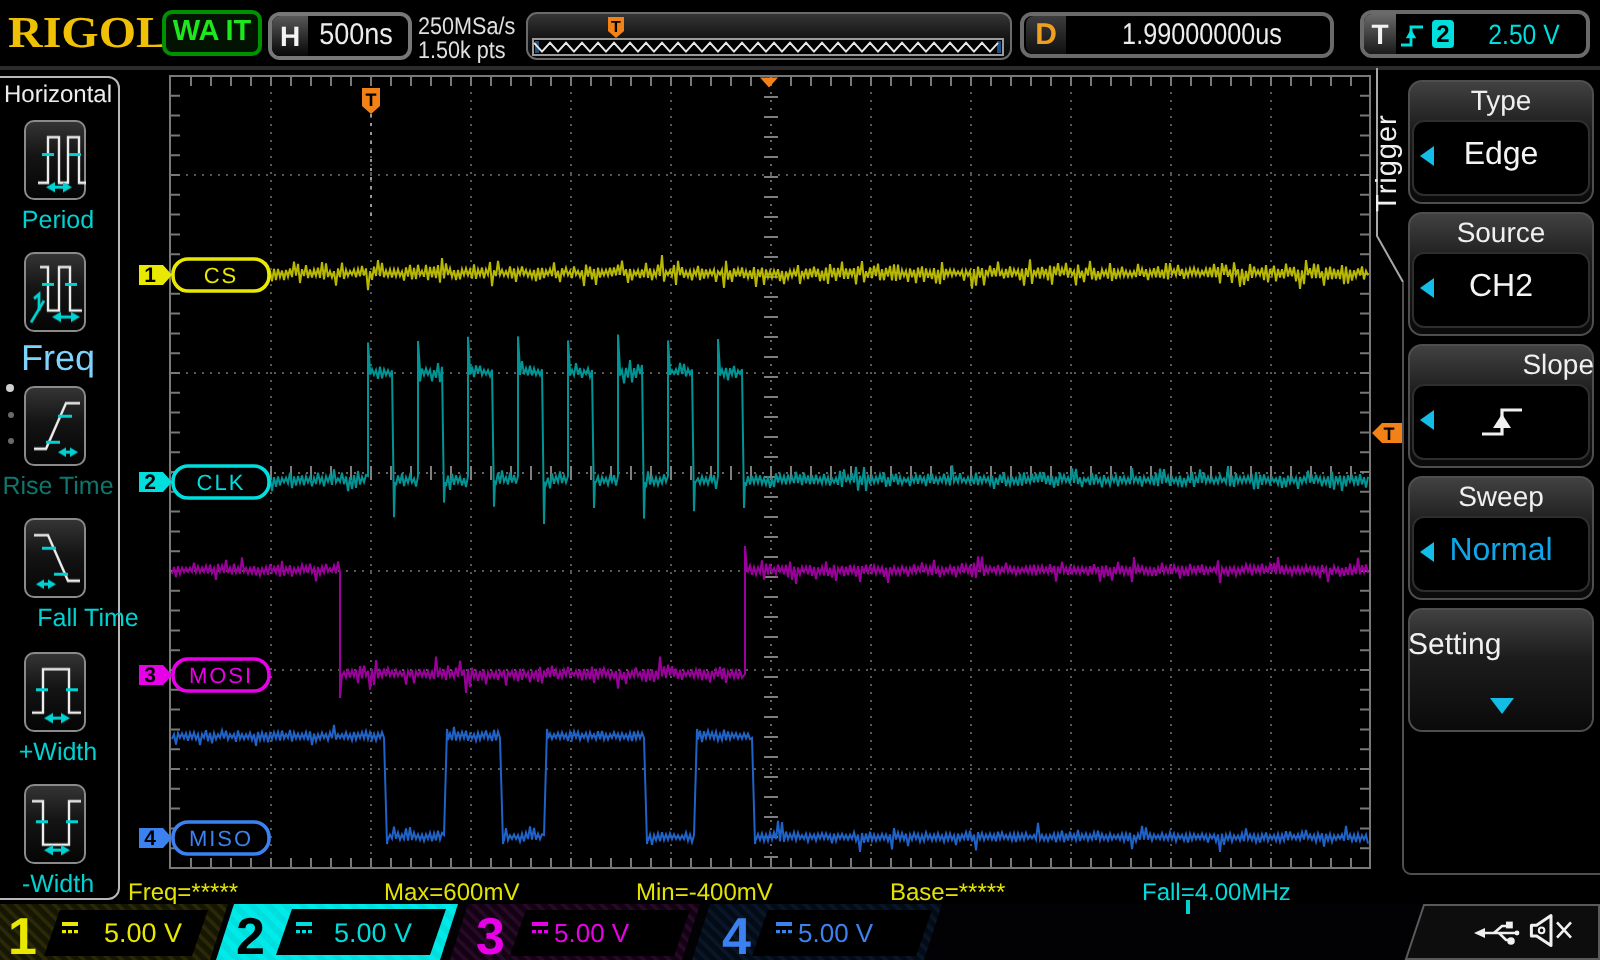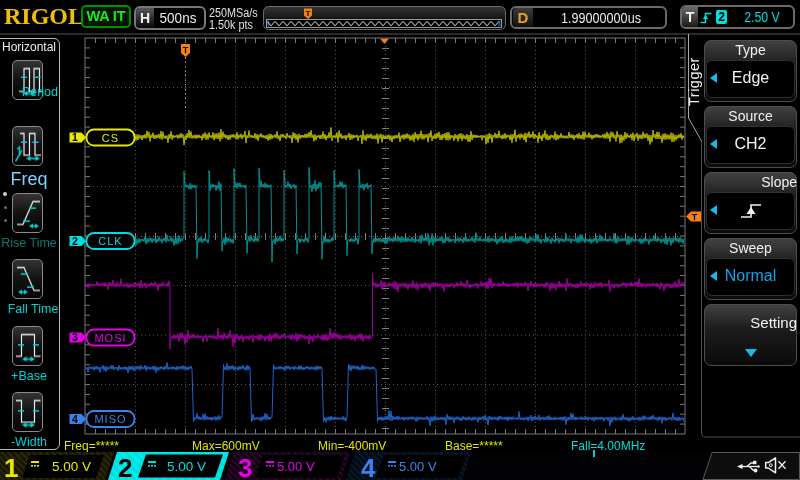--- a/index.html
+++ b/index.html
@@ -100,21 +100,21 @@
 <div class="abs" style="left:12px;top:60px;width:31px;height:40px;
  border:1px solid #8a8a8a;border-radius:5px;background:linear-gradient(180deg,#343434,#141414 45%,#050505)">
 <svg width="30" height="38" viewBox="0 0 30 35" preserveAspectRatio="none" style="position:absolute;left:0;top:0">
       <path d="M6,28h5V7h5.5v21h4.5V7h5.5v21h4" stroke="#ececec" stroke-width="1.2" fill="none"></path>
 <path d="M8,15h6M21.5,15h6" stroke="#00d2d2" stroke-width="1.4" fill="none"></path>
 <path d="M12,30h9" stroke="#00d2d2" stroke-width="1.4" fill="none"></path>
       <path d="M14.5,27.6l-4.5,2.4l4.5,2.4z" fill="#00d2d2"></path>
       <path d="M18.5,27.6l4.5,2.4l-4.5,2.4z" fill="#00d2d2"></path>
     </svg>
   </div>
-<div class="abs" style="left:0;top:85px;width:58px;height:13px;color:#00d2d2;font-size:12.5px;text-align:right">Period</div>
+<div class="abs" style="left:0;top:103px;width:58px;height:13px;color:#00d2d2;font-size:12.5px;text-align:center">Period</div>
 <div class="abs" style="left:12px;top:126px;width:31px;height:40px;
  border:1px solid #8a8a8a;border-radius:5px;background:linear-gradient(180deg,#343434,#141414 45%,#050505)">
 <svg width="30" height="38" viewBox="0 0 30 35" preserveAspectRatio="none" style="position:absolute;left:0;top:0">
       <path d="M7,6h4v20h5.5V6h5.5v20h6" stroke="#ececec" stroke-width="1.2" fill="none"></path>
 <path d="M8,14h6M19.5,14h6" stroke="#00d2d2" stroke-width="1.4" fill="none"></path>
 <path d="M4,20.5l2.5,-2v7.5" stroke="#00d2d2" stroke-width="1.4" fill="none"></path>
       <path d="M2.5,31.5l6.5,-10" stroke="#00d2d2" stroke-width="1.4" fill="none"></path>
 <path d="M15,29h10" stroke="#00d2d2" stroke-width="1.4" fill="none"></path>
       <path d="M17.5,26.6l-4.5,2.4l4.5,2.4z" fill="#00d2d2"></path>
       <path d="M22.5,26.6l4.5,2.4l-4.5,2.4z" fill="#00d2d2"></path>
@@ -135,32 +135,32 @@
 <div class="abs" style="left:12px;top:259px;width:31px;height:40px;
  border:1px solid #8a8a8a;border-radius:5px;background:linear-gradient(180deg,#343434,#141414 45%,#050505)">
 <svg width="30" height="38" viewBox="0 0 30 35" preserveAspectRatio="none" style="position:absolute;left:0;top:0">
       <path d="M4,7h7L21,28h6" stroke="#ececec" stroke-width="1.2" fill="none"></path>
 <path d="M8,13h7M14,25h7" stroke="#00d2d2" stroke-width="1.4" fill="none"></path>
 <path d="M7,29.5h6" stroke="#00d2d2" stroke-width="1.4" fill="none"></path>
       <path d="M9,27.3l-4,2.2l4,2.2z" fill="#00d2d2"></path>
       <path d="M11,27.3l4,2.2l-4,2.2z" fill="#00d2d2"></path>
     </svg>
   </div>
-<div class="abs" style="left:4px;top:302px;width:58px;height:13px;color:#00d2d2;font-size:12.5px;text-align:center">Fall Time</div>
+<div class="abs" style="left:15px;top:302px;width:58px;height:13px;color:#00d2d2;font-size:12.5px;text-align:center">Fall Time</div>
 <div class="abs" style="left:12px;top:326px;width:31px;height:40px;
  border:1px solid #8a8a8a;border-radius:5px;background:linear-gradient(180deg,#343434,#141414 45%,#050505)">
 <svg width="30" height="38" viewBox="0 0 30 35" preserveAspectRatio="none" style="position:absolute;left:0;top:0">
       <path d="M3,27h5.5V7h13v20h6" stroke="#ececec" stroke-width="1.2" fill="none"></path>
 <path d="M5,16.5h6M20,16.5h6" stroke="#00d2d2" stroke-width="1.4" fill="none"></path>
 <path d="M11,29.5h9" stroke="#00d2d2" stroke-width="1.4" fill="none"></path>
       <path d="M13.5,27.1l-4.5,2.4l4.5,2.4z" fill="#00d2d2"></path>
       <path d="M17.5,27.1l4.5,2.4l-4.5,2.4z" fill="#00d2d2"></path>
     </svg>
   </div>
-<div class="abs" style="left:0;top:369px;width:58px;height:13px;color:#00d2d2;font-size:12.5px;text-align:center">+Base</div>
+<div class="abs" style="left:0;top:369px;width:58px;height:13px;color:#00d2d2;font-size:12.5px;text-align:center">+Width</div>
 <div class="abs" style="left:12px;top:392px;width:31px;height:40px;
  border:1px solid #8a8a8a;border-radius:5px;background:linear-gradient(180deg,#343434,#141414 45%,#050505)">
 <svg width="30" height="38" viewBox="0 0 30 35" preserveAspectRatio="none" style="position:absolute;left:0;top:0">
       <path d="M3,7h5.5v20h13V7h6" stroke="#ececec" stroke-width="1.2" fill="none"></path>
 <path d="M5,16.5h6M20,16.5h6" stroke="#00d2d2" stroke-width="1.4" fill="none"></path>
 <path d="M11,29.5h9" stroke="#00d2d2" stroke-width="1.4" fill="none"></path>
       <path d="M13.5,27.1l-4.5,2.4l4.5,2.4z" fill="#00d2d2"></path>
       <path d="M17.5,27.1l4.5,2.4l-4.5,2.4z" fill="#00d2d2"></path>
     </svg>
   </div>
@@ -216,21 +216,21 @@
  font-size:14px;text-align:center">Sweep</div>
 <div class="abs" style="left:706px;top:258px;width:89px;height:38px;border:1px solid #2e2e2e;
  border-radius:6px;background:#000"></div>
 <div class="abs" style="left:710px;top:271px;width:0;height:0;
  border-right:7.5px solid #14bce8;border-top:5.5px solid transparent;border-bottom:5.5px solid transparent"></div>
 <div class="abs" style="left:706px;top:258px;width:89px;height:38px;color:#0ea5e9;
  font-size:16px;text-align:center;line-height:36px">Normal</div>
 <div class="abs" style="left:704px;top:304px;width:93px;height:62px;border:1px solid #4e4e4e;
  border-radius:7px;background:linear-gradient(180deg,#414141,#1c1c1c 40%,#0a0a0a)"></div>
 <div class="abs" style="left:704px;top:314px;width:93px;height:20px;color:#f0f0f0;
- font-size:15px;text-align:right">Setting</div>
+ font-size:15px;text-align:left">Setting</div>
 <div class="abs" style="left:745px;top:349px;width:0;height:0;
  border-top:8px solid #14bce8;border-left:6px solid transparent;border-right:6px solid transparent"></div>
 
 <div class="abs" style="left:64px;top:438.5px;width:620px;height:13px;font-size:12px;color:#e3e300">
 <span class="abs" style="left:0px;top:0">Freq=*****</span>
 <span class="abs" style="left:128px;top:0">Max=600mV</span>
 <span class="abs" style="left:254px;top:0">Min=-400mV</span>
 <span class="abs" style="left:381px;top:0">Base=*****</span>
 <span class="abs" style="left:507px;top:0;color:#00dcdc">Fall=4.00MHz</span>
 </div>

